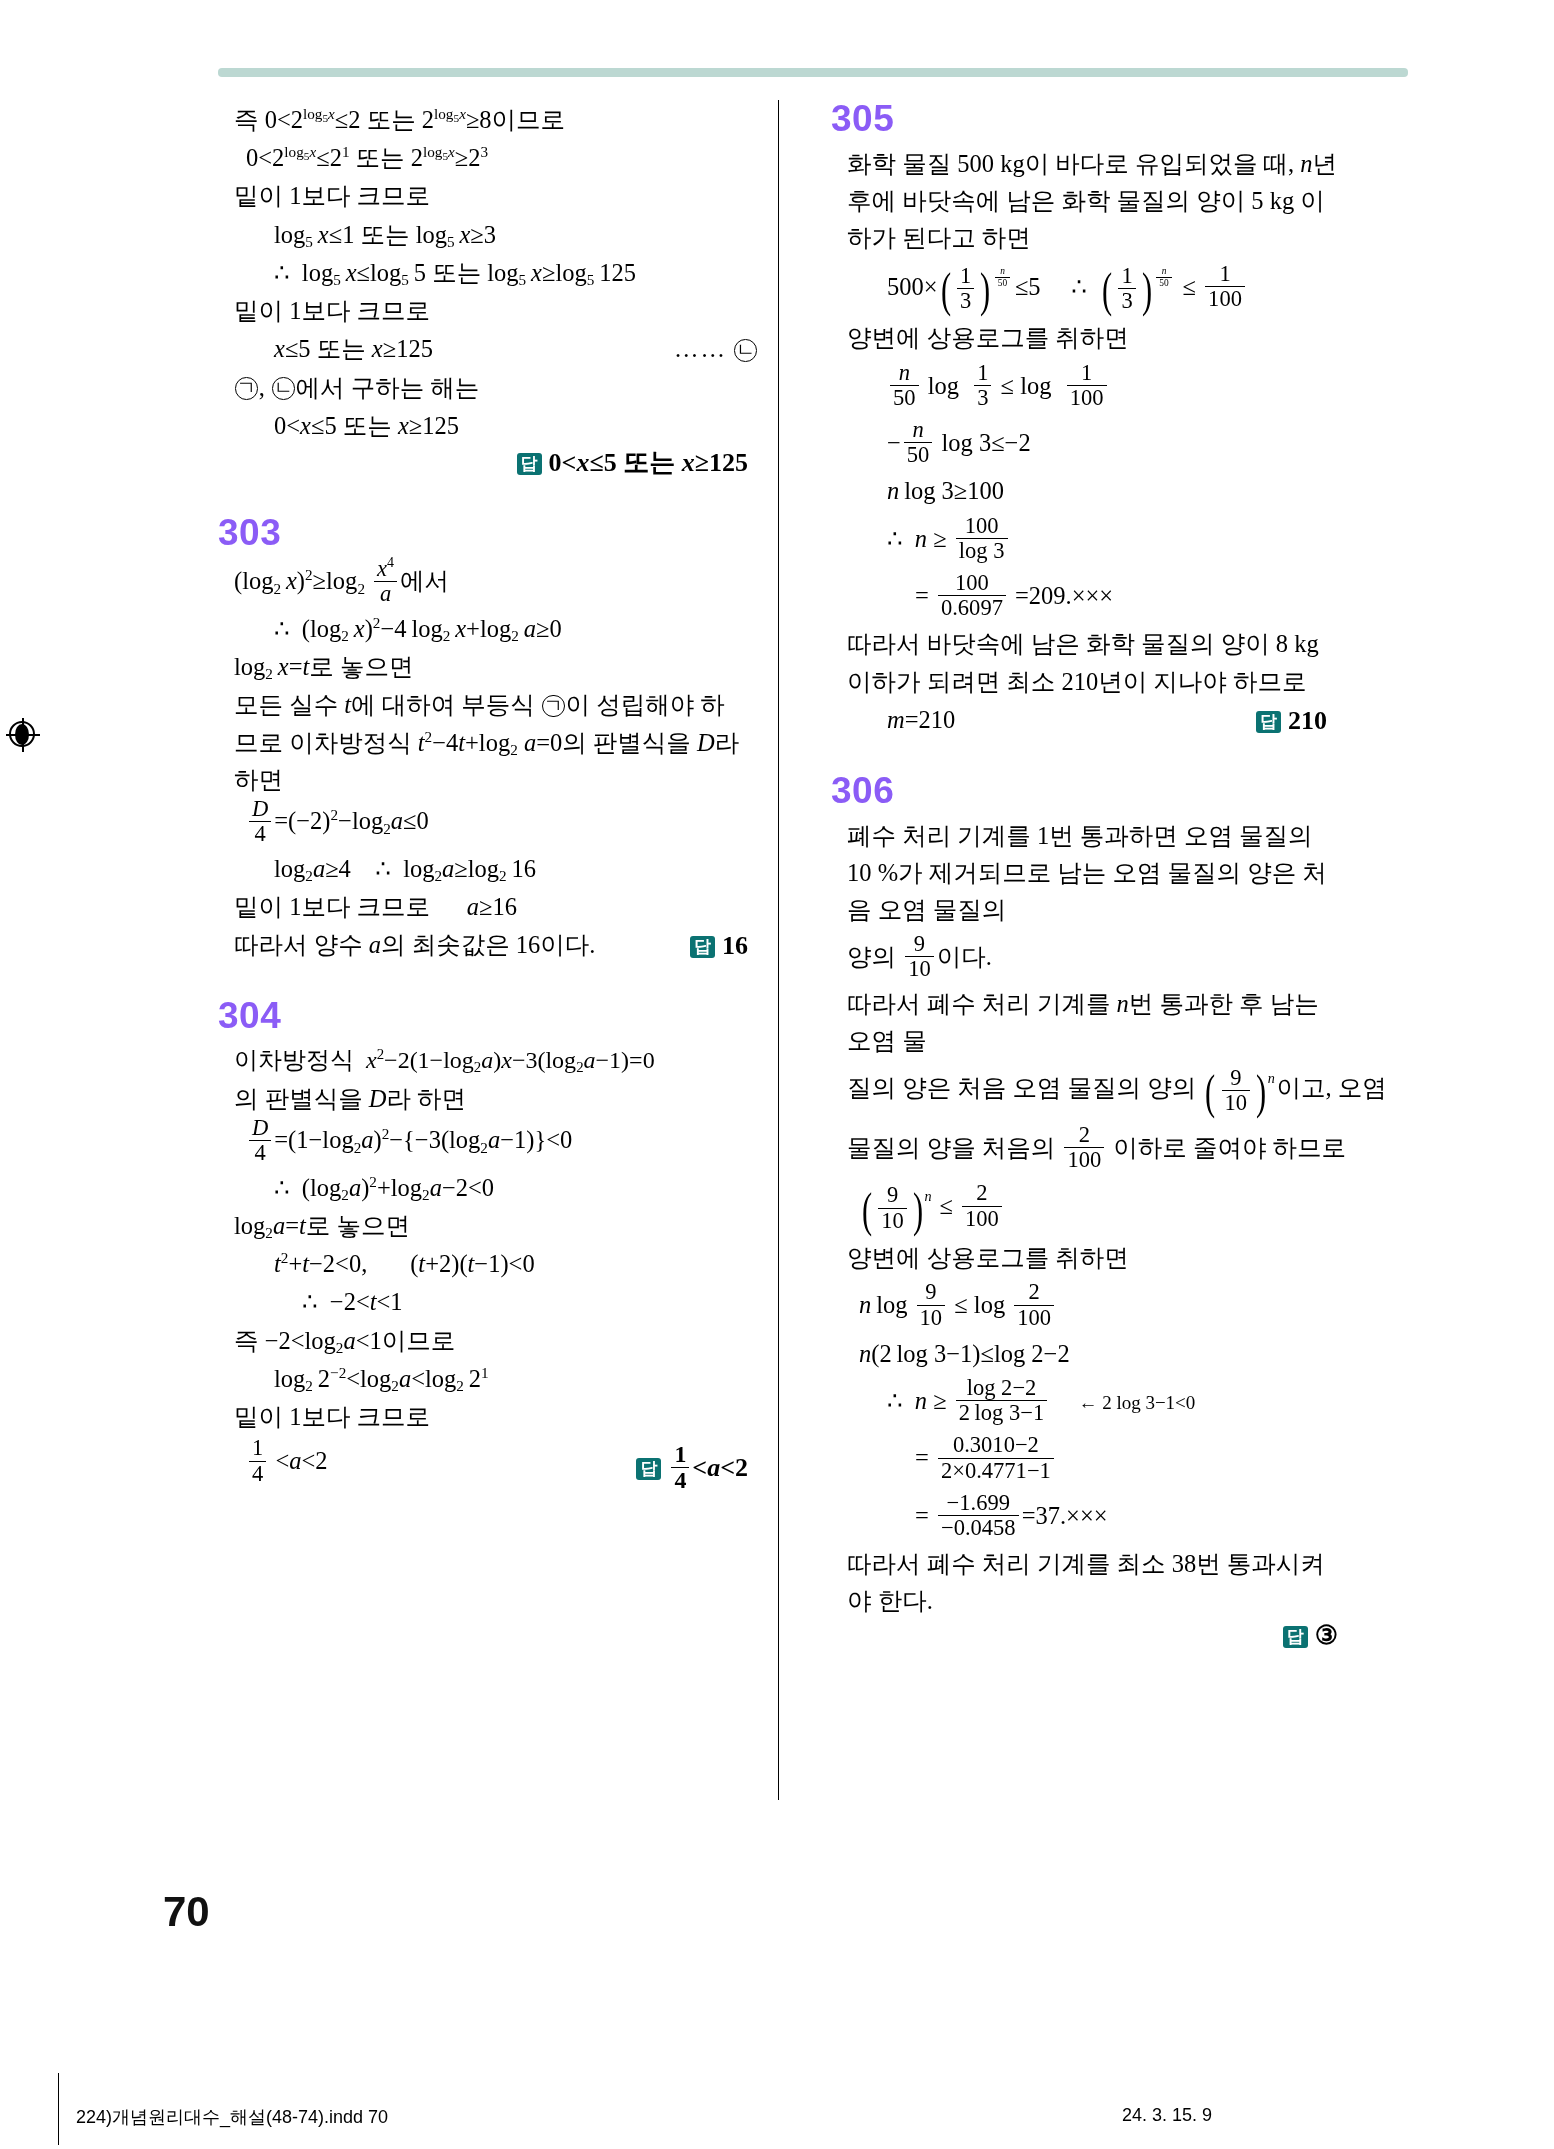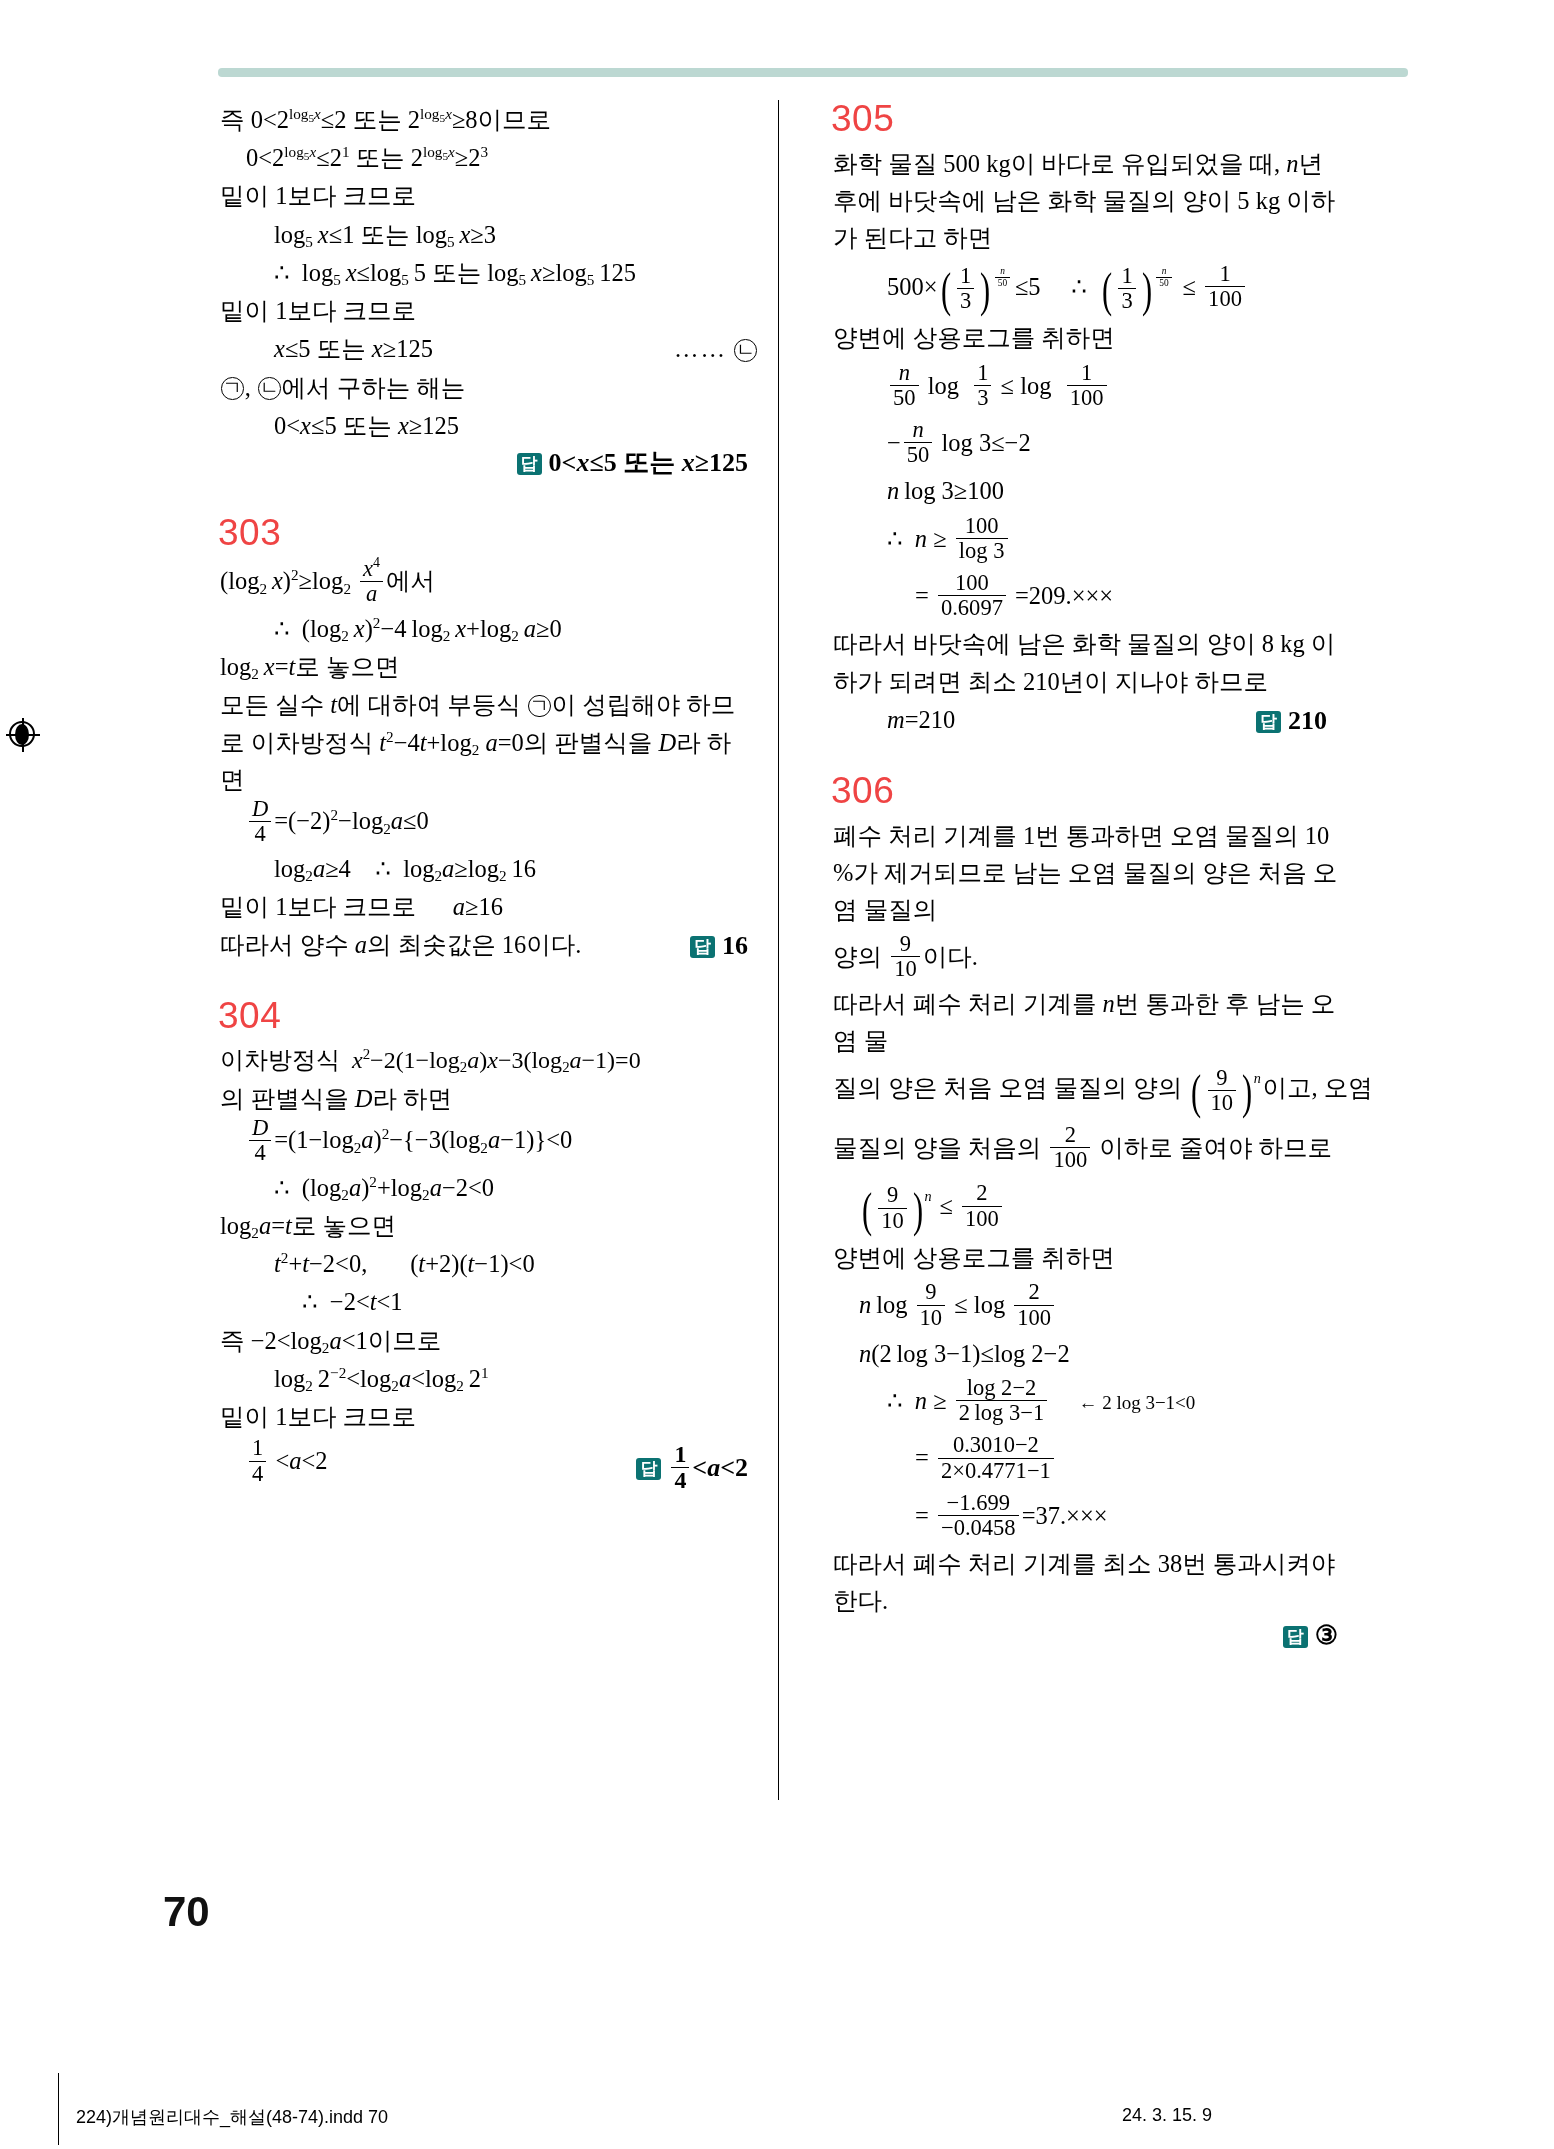--- a/index.html
+++ b/index.html
@@ -47,38 +47,38 @@
   .col {
     width: 560px;
     box-sizing: border-box;
   }
   .col-left { padding-right: 30px; }
   .col-right { padding-left: 52px; border-left: 1.4px solid #000; min-height: 1700px;}
 
   
   .prob-num {
     font-family: "Liberation Sans", "DejaVu Sans", sans-serif;
-    font-weight: normal;
+    font-weight: bold;
     font-size: 37px;
-    color: #ef4444;
+    color: #8b5cf6;
     letter-spacing: 0.5px;
     margin: 34px 0 8px 0;
     line-height: 1.0;
   }
   .prob-num.first { margin-top: 0; }
 
   
   .line {
     font-size: 24.5px;
     line-height: 1.52;
     white-space: nowrap;
     margin: 1px 0;
   }
   .line.wrap { white-space: normal; }
-  .ind0 { margin-left: 2px; }
+  .ind0 { margin-left: 16px; }
   .ind1 { margin-left: 28px; }
   .ind2 { margin-left: 56px; }
   .ind3 { margin-left: 84px; }
 
   .ital { font-style: italic; }
 
   
   sup { font-size: 0.62em; vertical-align: super; line-height: 0; }
   sub { font-size: 0.62em; vertical-align: -0.28em; line-height: 0; }
   sup sub { font-size: 0.75em; }

